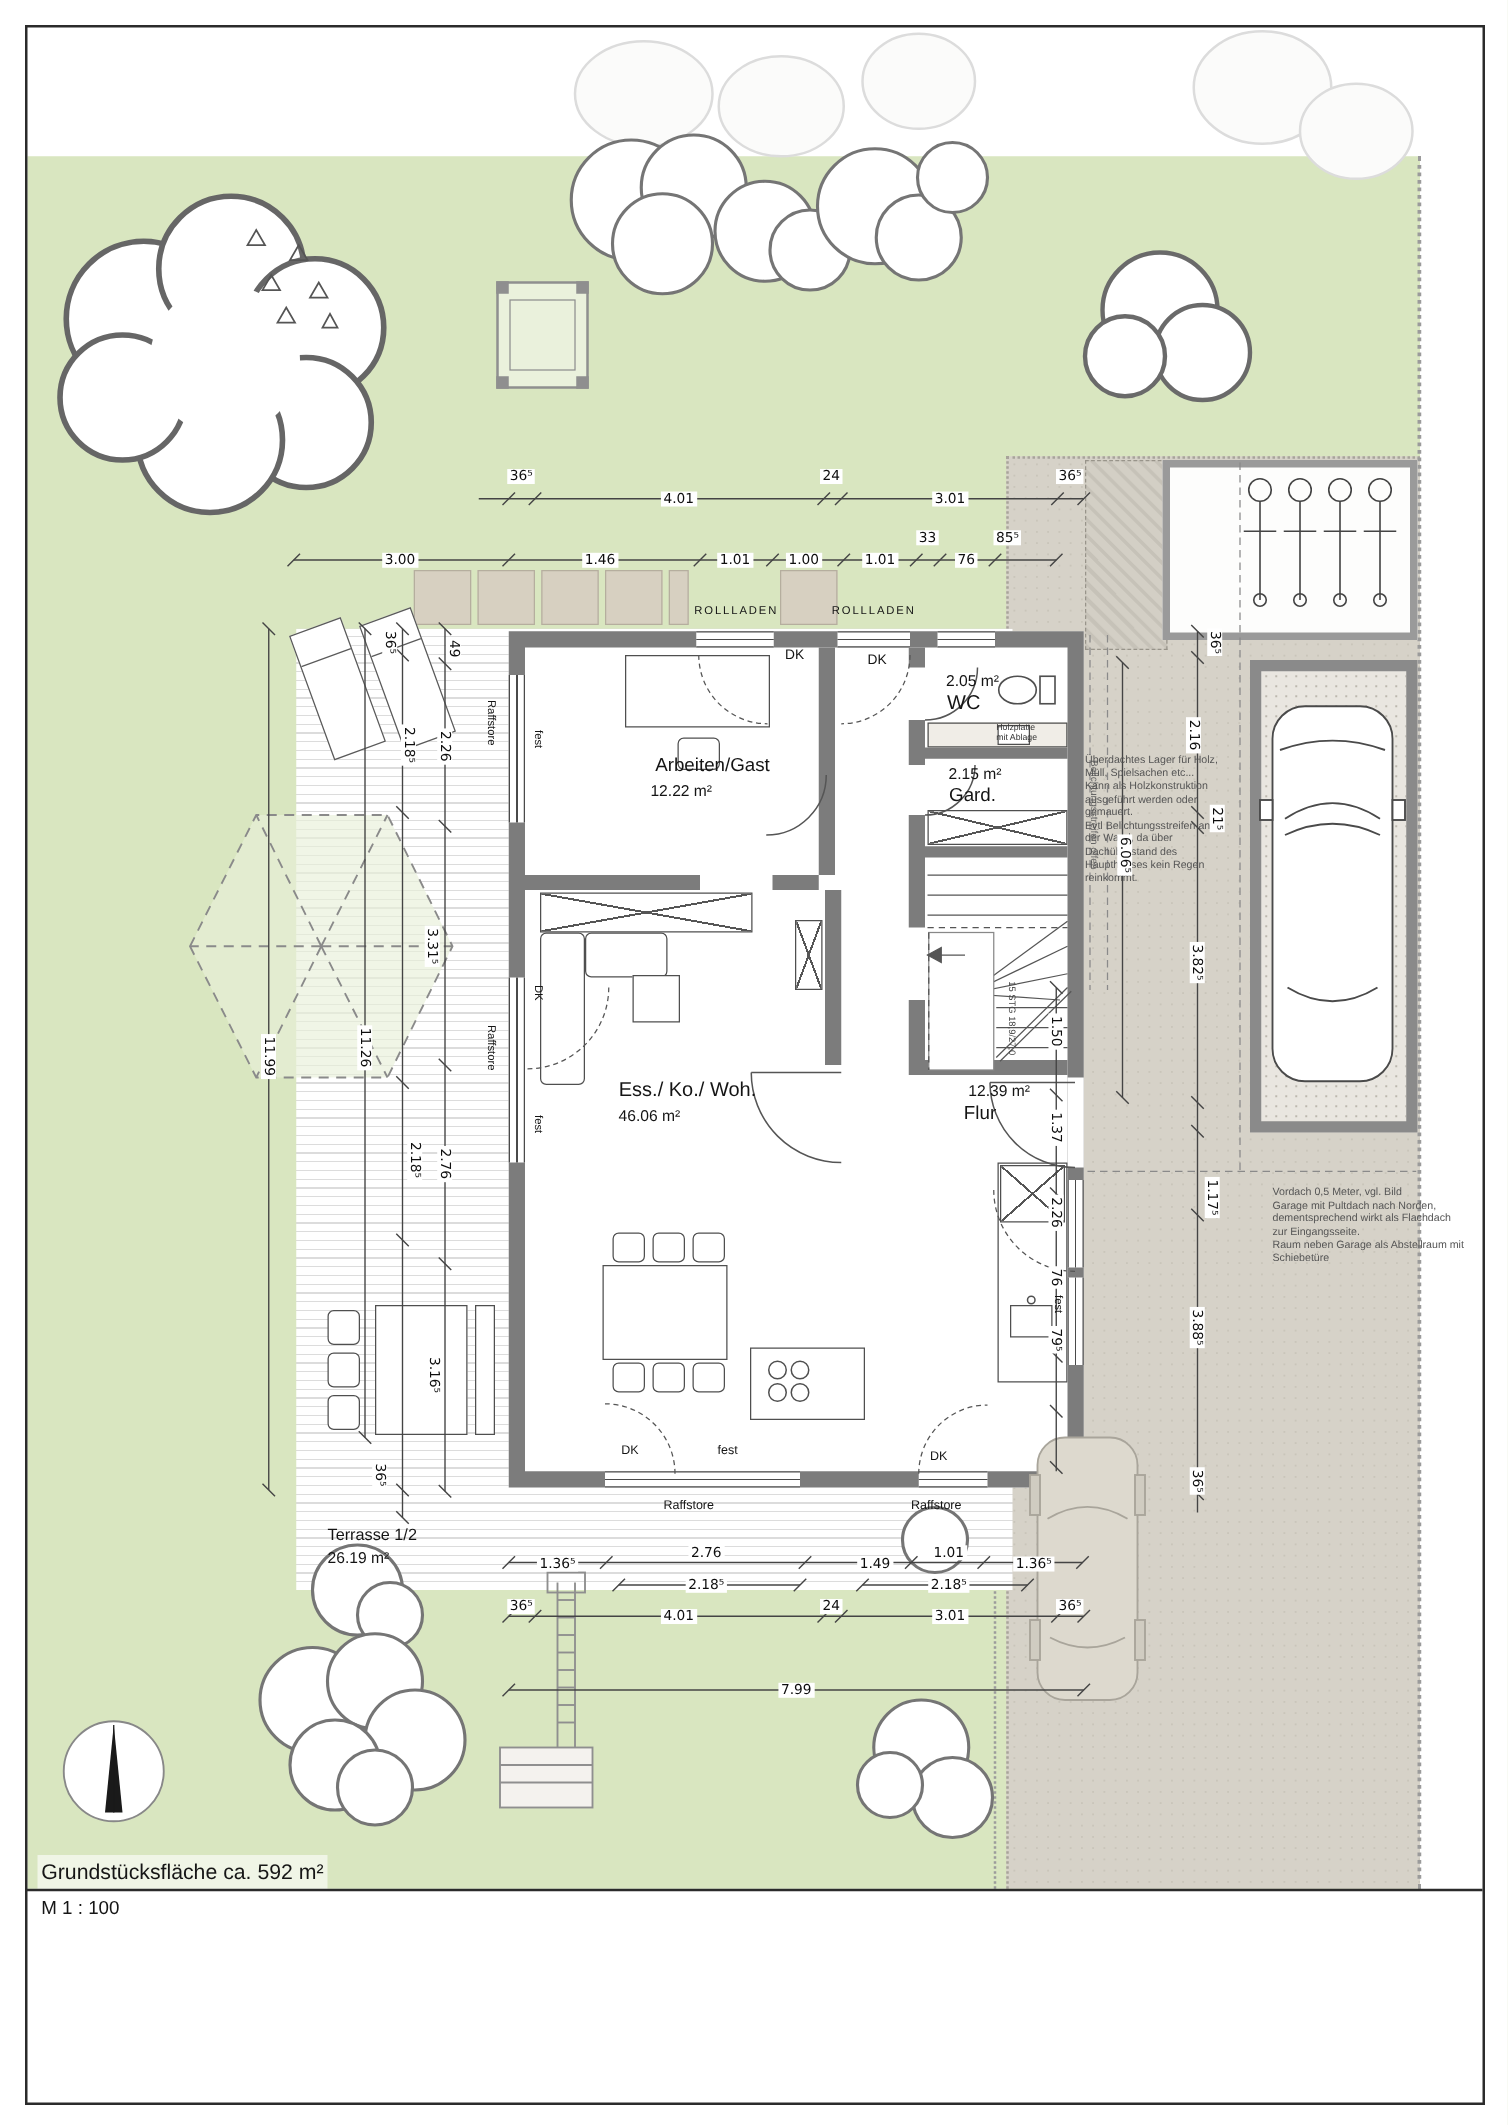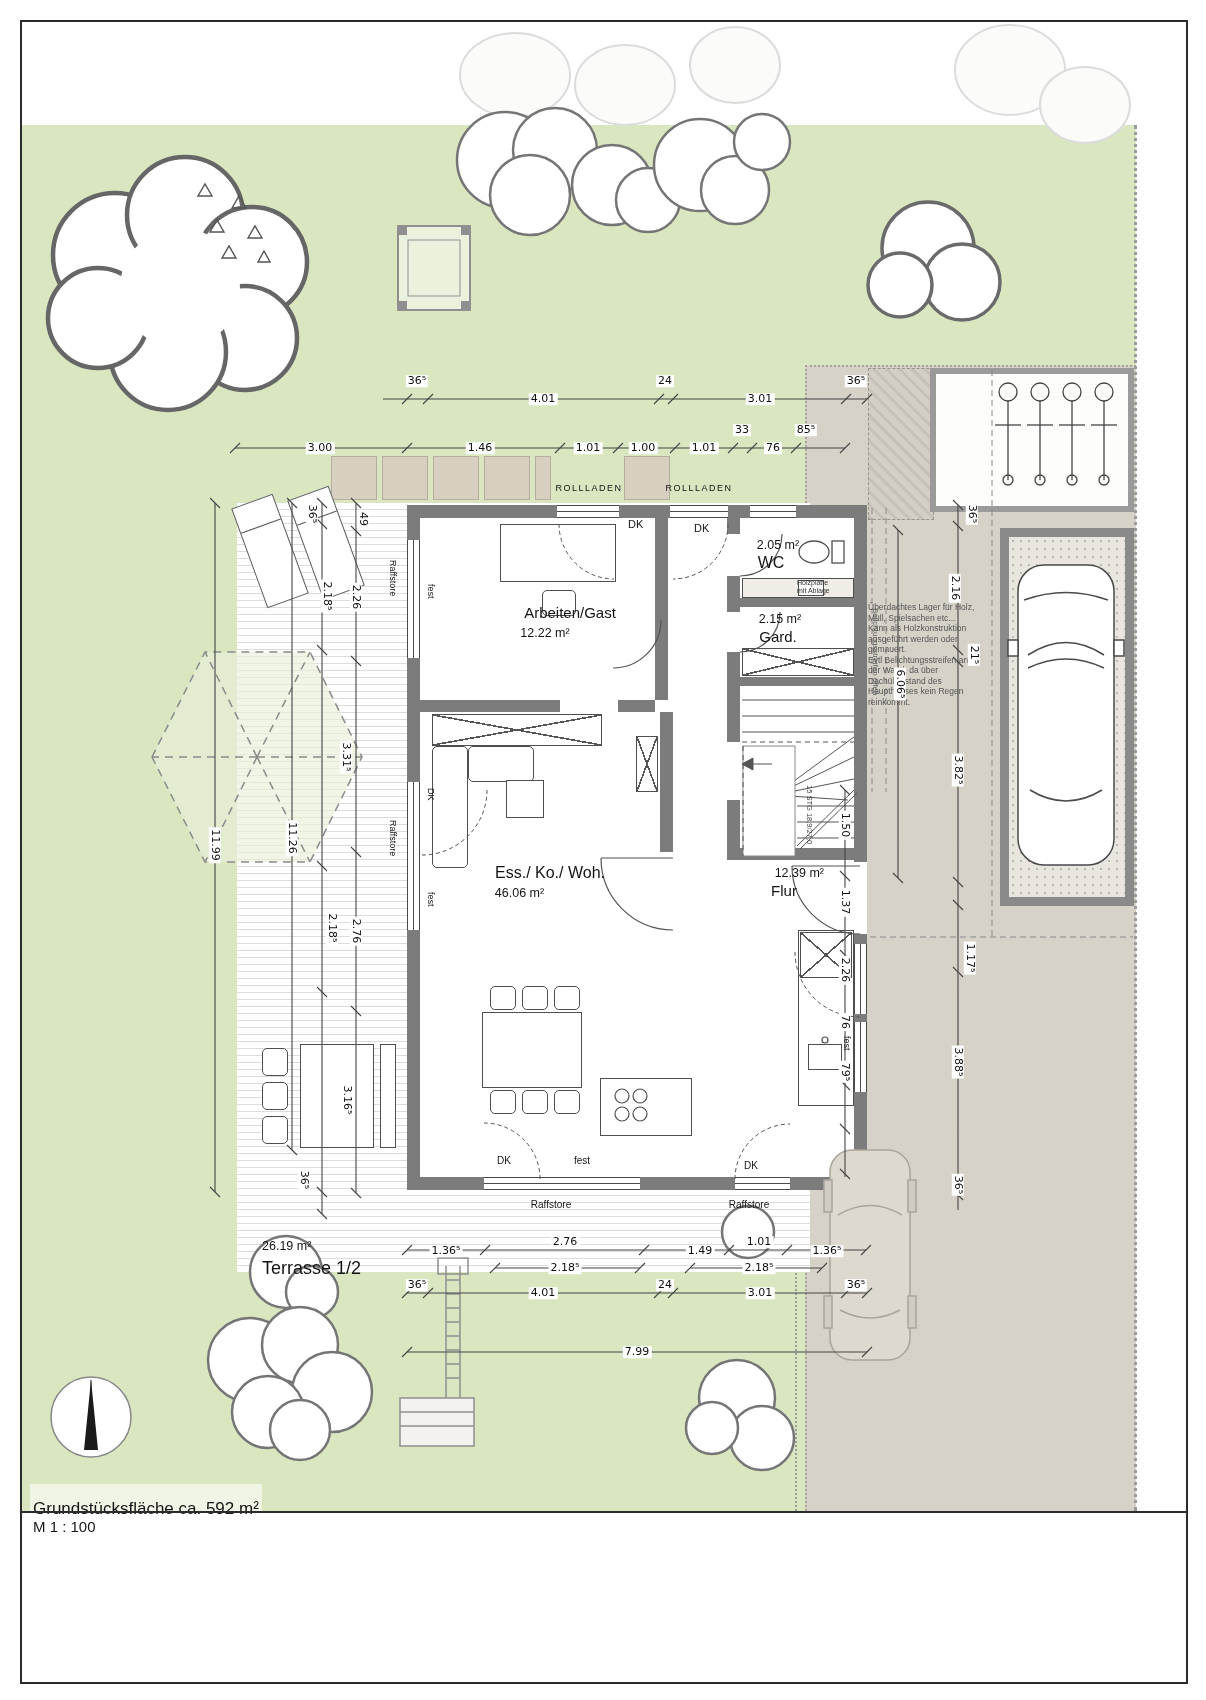--- a/index.html
+++ b/index.html
@@ -39,21 +39,21 @@
   .lounger .bk{position:absolute;left:0;right:0;top:24%;border-top:1.2px solid #5a5a5a;}
   .chip{position:absolute;transform:translate(-50%,-50%);background:#fff;font-size:11px;line-height:1.05;
         padding:0 2px;color:#0e0e0e;white-space:nowrap;z-index:30;font-family:"DejaVu Sans",sans-serif;}
   .chip.rot{transform:translate(-50%,-50%) rotate(90deg);}
   .rlabel{position:absolute;white-space:nowrap;z-index:25;color:#141414;}
   .rot90{transform:rotate(90deg);transform-origin:left top;}
   .small-note{position:absolute;z-index:30;color:#4a4a4a;font-size:8.5px;line-height:10.5px;white-space:nowrap;}
   .small-note span{display:block;}
   svg.overlay{position:absolute;left:0;top:0;z-index:20;pointer-events:none;}
   .scale-text{position:absolute;left:33px;top:1518px;font-size:15px;z-index:42;}
-  .site-text{position:absolute;left:30px;top:1484px;font-size:17px;z-index:25;background:rgba(255,255,255,0.6);padding:15px 3px;}
+  .site-text{position:absolute;left:30px;top:1484px;font-size:17px;z-index:25;background:rgba(255,255,255,0.6);padding:4px 3px;}
 </style>
 </head>
 <body>
 
 <div class="canvas">
 
   <div class="lawn"></div>
   <div class="paving"></div>
   <div class="veg-edge"></div>
   <div class="prop-line"></div>
@@ -421,21 +421,21 @@
   <div class="rlabel" style="left:490px;top:604px;width:160px;text-align:center;font-size:15px">Arbeiten/Gast</div>
   <div class="rlabel" style="left:480px;top:626px;width:130px;text-align:center;font-size:12.5px">12.22 m²</div>
   <div class="rlabel" style="left:745px;top:538px;width:66px;text-align:center;font-size:12.5px">2.05 m²</div>
   <div class="rlabel" style="left:745px;top:554px;width:52px;text-align:center;font-size:16px">WC</div>
   <div class="rlabel" style="left:748px;top:612px;width:64px;text-align:center;font-size:12.5px">2.15 m²</div>
   <div class="rlabel" style="left:748px;top:628px;width:60px;text-align:center;font-size:15px">Gard.</div>
   <div class="rlabel" style="left:470px;top:864px;width:160px;text-align:center;font-size:16px">Ess./ Ko./ Woh.</div>
   <div class="rlabel" style="left:462px;top:886px;width:115px;text-align:center;font-size:12.5px">46.06 m²</div>
   <div class="rlabel" style="left:744px;top:866px;width:80px;text-align:right;font-size:12.5px">12.39 m²</div>
   <div class="rlabel" style="left:744px;top:882px;width:80px;text-align:center;font-size:15px">Flur</div>
-  <div class="rlabel" style="left:262px;top:1258px;width:125px;font-size:18px">Terrasse 1/2</div>
+  <div class="rlabel" style="left:262px;top:1220px;width:125px;font-size:13px">Terrasse 1/2</div>
   <div class="rlabel" style="left:262px;top:1239px;width:90px;font-size:12.5px">26.19 m²</div>
 
   <div class="rlabel" style="left:527px;top:483px;width:124px;text-align:center;font-size:9px;letter-spacing:1.5px">ROLLLADEN</div>
   <div class="rlabel" style="left:637px;top:483px;width:124px;text-align:center;font-size:9px;letter-spacing:1.5px">ROLLLADEN</div>
   <div class="rlabel" style="left:628px;top:518px;font-size:11px">DK</div>
   <div class="rlabel" style="left:694px;top:522px;font-size:11px">DK</div>
   <div class="rlabel rot90" style="left:398px;top:560px;font-size:9px">Raffstore</div>
   <div class="rlabel rot90" style="left:436px;top:584px;font-size:9px">fest</div>
   <div class="rlabel rot90" style="left:398px;top:820px;font-size:9px">Raffstore</div>
   <div class="rlabel rot90" style="left:436px;top:788px;font-size:9px">DK</div>
@@ -459,20 +459,28 @@
       <span>Müll, Spielsachen etc...</span>
     <span>Kann als Holzkonstruktion</span>
       <span>ausgeführt werden oder</span>
     <span>gemauert.</span>
       <span>Evtl Belichtungsstreifen an</span>
     <span>der Wand, da über</span>
       <span>Dachüberstand des</span>
     <span>Haupthauses kein Regen</span>
       <span>reinkommt.</span>
   </div>
+  <div class="small-note" style="left:1018px;top:948px;color:#555">
+    <span>Vordach 0,5 Meter, vgl. Bild</span>
+      <span>Garage mit Pultdach nach Norden,</span>
+    <span>dementsprechend wirkt als Flachdach</span>
+      <span>zur Eingangsseite.</span>
+    <span>Raum neben Garage als Abstellraum mit</span>
+      <span>Schiebetüre</span>
+  </div>
 
   <span class="chip" style="left:417px;top:381px">36⁵</span>
   <span class="chip" style="left:543px;top:399px">4.01</span>
   <span class="chip" style="left:665px;top:381px">24</span>
   <span class="chip" style="left:760px;top:399px">3.01</span>
   <span class="chip" style="left:856px;top:381px">36⁵</span>
   <span class="chip" style="left:320px;top:448px">3.00</span>
   <span class="chip" style="left:480px;top:448px">1.46</span>
   <span class="chip" style="left:588px;top:448px">1.01</span>
   <span class="chip" style="left:643px;top:448px">1.00</span>

